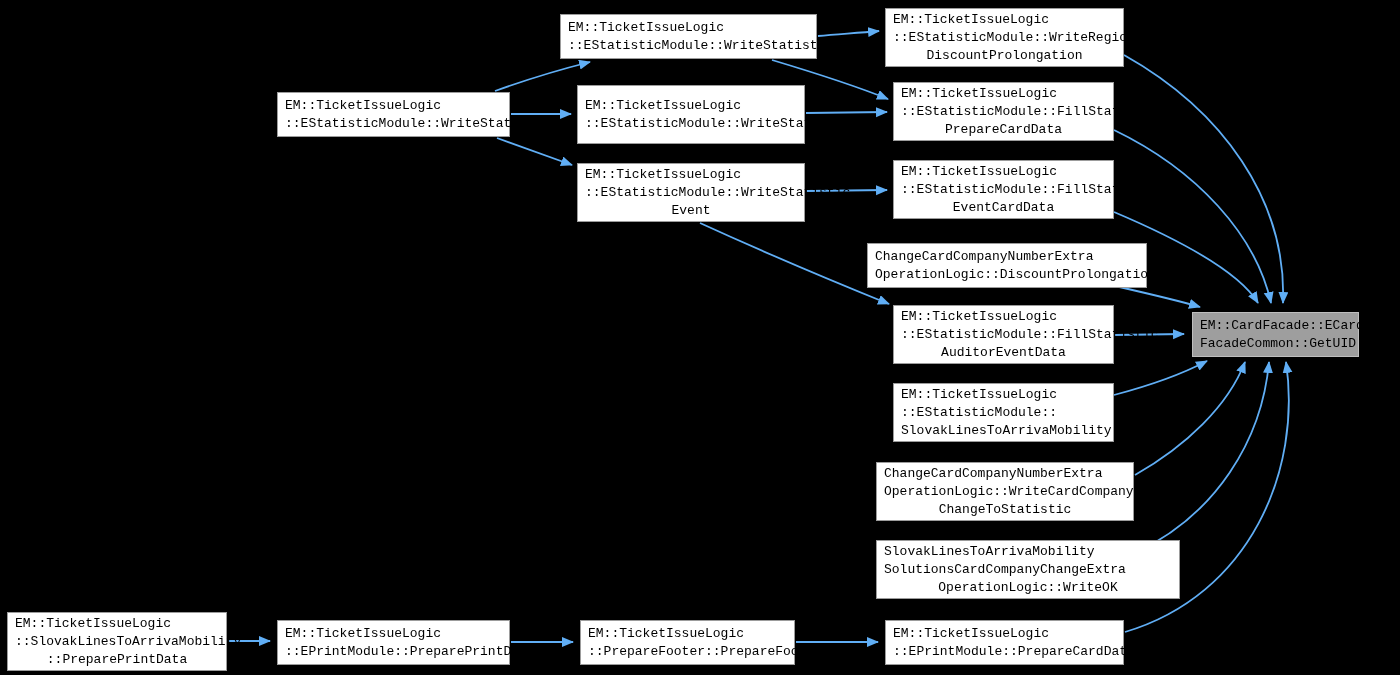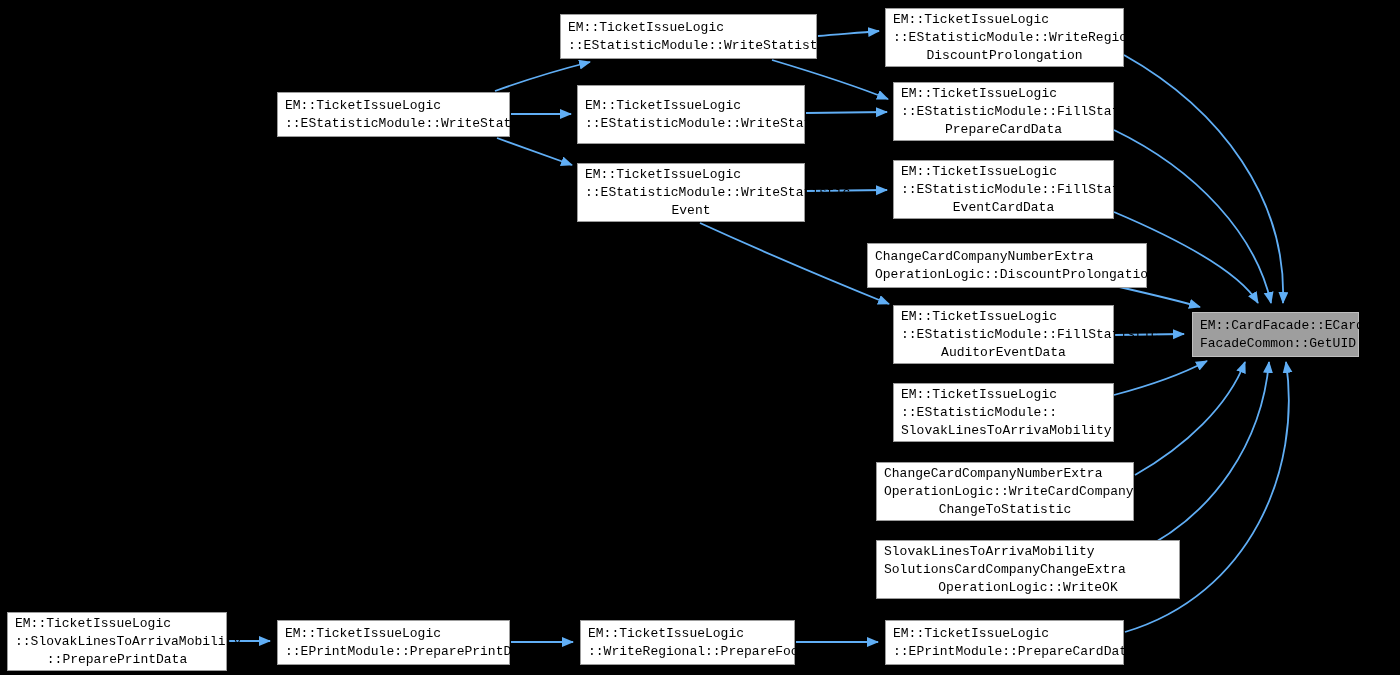--- a/index.html
+++ b/index.html
@@ -140,21 +140,21 @@
     <div class="ln">::PreparePrintData</div>
   </div>
 
   <div class="node" style="left:277px;top:620px;width:233px;height:45px">
     <div class="ln">EM::TicketIssueLogic</div>
     <div class="ln">::EPrintModule::PreparePrintData</div>
   </div>
 
   <div class="node" style="left:580px;top:620px;width:215px;height:45px">
     <div class="ln">EM::TicketIssueLogic</div>
-    <div class="ln">::WriteRegional::PrepareFooter</div>
+    <div class="ln">::PrepareFooter::PrepareFooter</div>
   </div>
 
   <div class="node" style="left:885px;top:620px;width:239px;height:45px">
     <div class="ln">EM::TicketIssueLogic</div>
     <div class="ln">::EPrintModule::PrepareCardData</div>
   </div>
 
 </div>
 
 </body></html>

